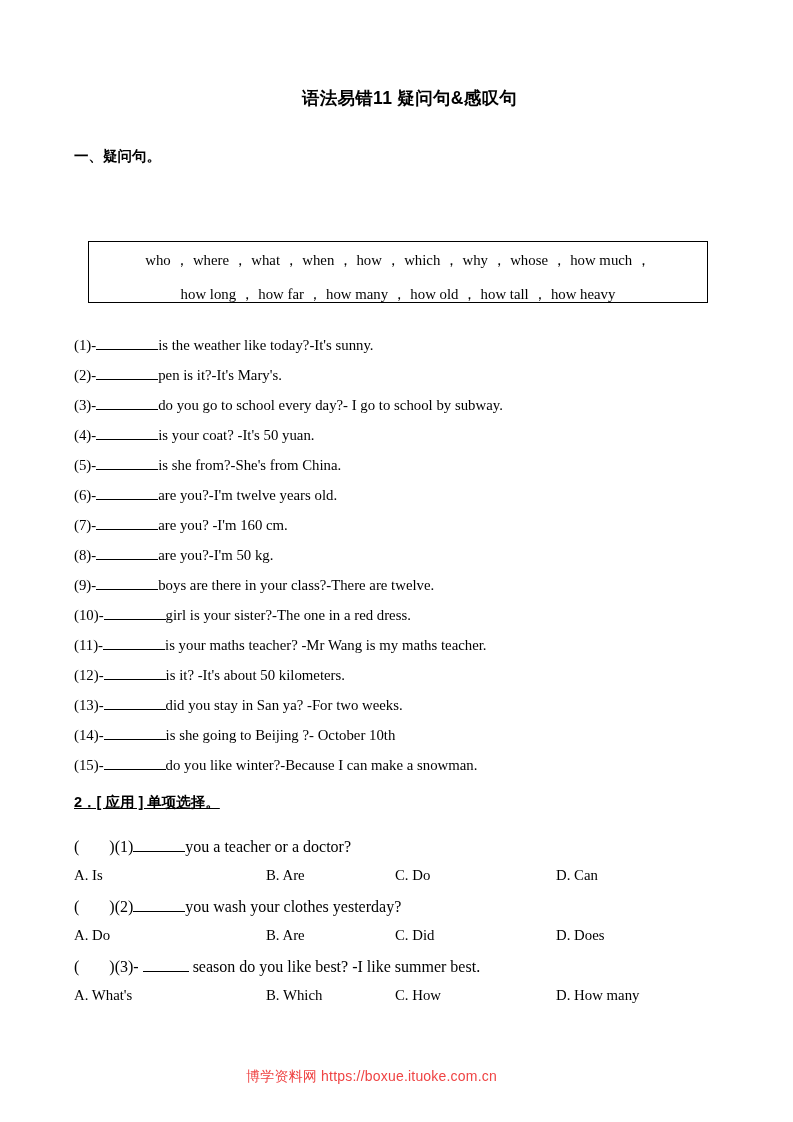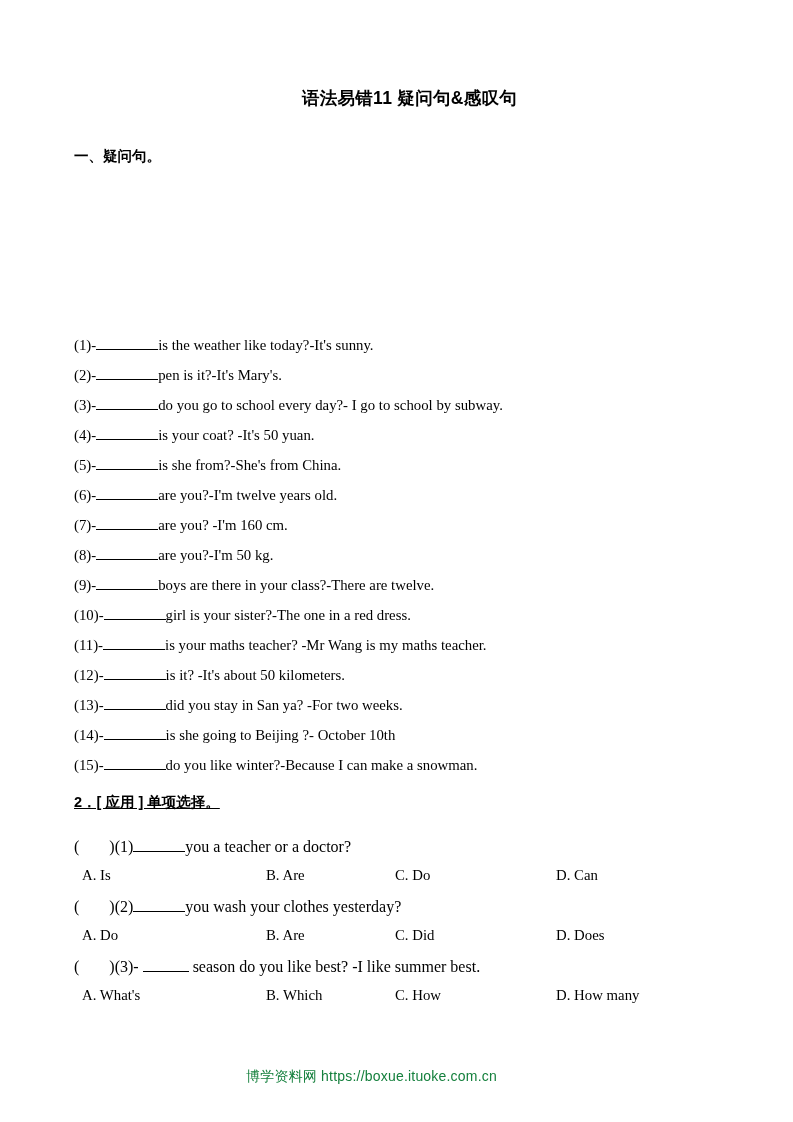--- a/index.html
+++ b/index.html
@@ -112,48 +112,52 @@
     left: 74px;
     width: 650px;
     font-size: 14.8px;
     line-height: 1;
   }
   .mc-options .opt {
     position: absolute;
     top: 0;
     white-space: nowrap;
   }
-  .opt-a { left: 8px; font-family: Liberation Serif, serif; }
+  .opt-a { left: 0px; font-family: Liberation Serif, serif; }
   .opt-b { left: 160px; margin-left: 32px; }
   .opt-c { left: 321px; }
   .opt-d { left: 482px; }
 
   
   .footer-watermark {
     position: absolute;
     left: 0;
     top: 1068px;
     width: 743px;
     text-align: center;
     font-size: 14px;
-    color: #15803d;
+    color: #ef4444;
     font-family: "Liberation Sans", "DejaVu Sans", sans-serif;
     letter-spacing: 0.2px;
   }
 </style>
 </head>
 <body>
 
 <div class="page">
 
   <div class="doc-title">语法易错11 疑问句&amp;感叹句</div>
 
   <div class="section-heading sec-1">一、疑问句。</div>
 
 
+  <div class="wordbank">
+    <div class="wordbank-line wb-l1">who ， where ， what ， when ， how ， which ， why ， whose ， how much ，</div>
+    <div class="wordbank-line wb-l2">how long ， how far ， how many ， how old ， how tall ， how heavy</div>
+  </div>
 
   <div id="fill-items">
       <div class="fill-item" style="top: 336px;"><span>(1)-</span><span class="blank blank-fill"></span><span>is the weather like today?-It's sunny.</span></div>
       <div class="fill-item" style="top: 366px;"><span>(2)-</span><span class="blank blank-fill"></span><span>pen is it?-It's Mary's.</span></div>
       <div class="fill-item" style="top: 396px;"><span>(3)-</span><span class="blank blank-fill"></span><span>do you go to school every day?- I go to school by subway.</span></div>
       <div class="fill-item" style="top: 426px;"><span>(4)-</span><span class="blank blank-fill"></span><span>is your coat? -It's 50 yuan.</span></div>
       <div class="fill-item" style="top: 456px;"><span>(5)-</span><span class="blank blank-fill"></span><span>is she from?-She's from China.</span></div>
       <div class="fill-item" style="top: 486px;"><span>(6)-</span><span class="blank blank-fill"></span><span>are you?-I'm twelve years old.</span></div>
       <div class="fill-item" style="top: 516px;"><span>(7)-</span><span class="blank blank-fill"></span><span>are you? -I'm 160 cm.</span></div>
       <div class="fill-item" style="top: 546px;"><span>(8)-</span><span class="blank blank-fill"></span><span>are you?-I'm 50 kg.</span></div>

